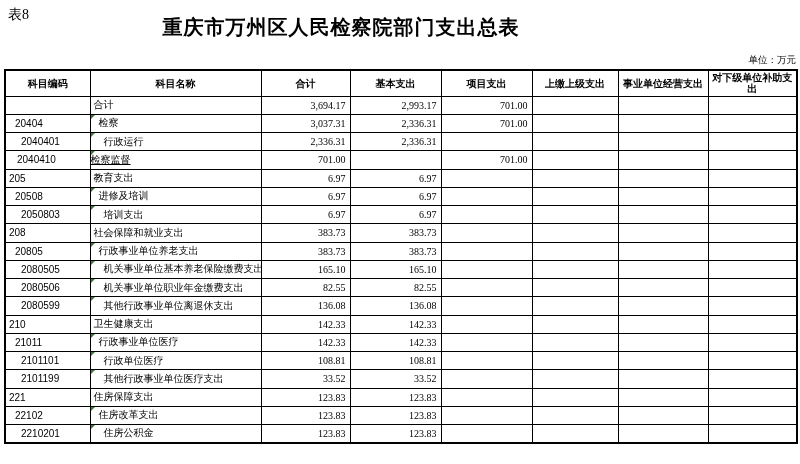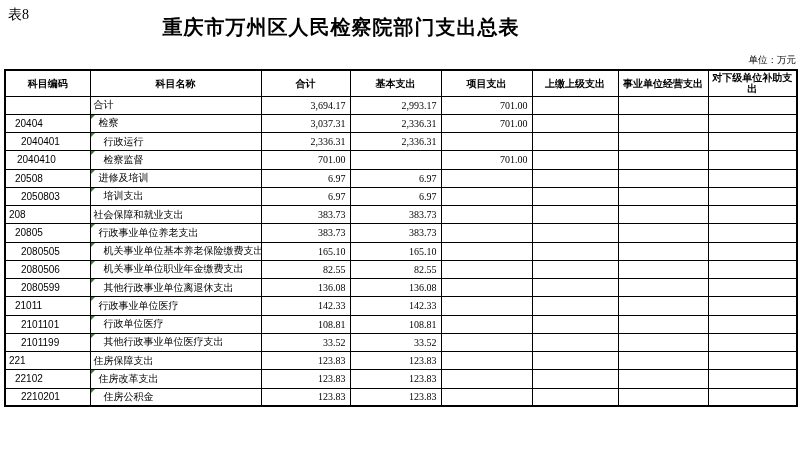--- a/index.html
+++ b/index.html
@@ -120,24 +120,34 @@
     <td class="name" style="padding-left: 13px;"><span class="flag"></span><span>行政运行</span></td>
     <td class="num">2,336.31</td>
     <td class="num">2,336.31</td>
     <td class="num"></td>
     <td class="num"></td>
     <td class="num"></td>
     <td class="num"></td>
   </tr>
         <tr>
     <td class="code" style="padding-left: 11px;">2040410</td>
-    <td class="name" style="padding-left: 13px;"><span class="flag"></span><span>检察监督</span></td>
-    <td class="num">701.00</td>
-    <td class="num"></td>
-    <td class="num">701.00</td>
+    <td class="name" style=" text-decoration: underline;"><span class="flag"></span><span>检察监督</span></td>
+    <td class="num">701.00</td>
+    <td class="num"></td>
+    <td class="num">701.00</td>
+    <td class="num"></td>
+    <td class="num"></td>
+    <td class="num"></td>
+  </tr>
+        <tr>
+    <td class="code" style="padding-left: 3px;">205</td>
+    <td class="name" style="padding-left: 3px;"><span>教育支出</span></td>
+    <td class="num">6.97</td>
+    <td class="num">6.97</td>
+    <td class="num"></td>
     <td class="num"></td>
     <td class="num"></td>
     <td class="num"></td>
   </tr>
         <tr>
     <td class="code" style="padding-left: 9px;">20508</td>
     <td class="name" style="padding-left: 8px;"><span class="flag"></span><span>进修及培训</span></td>
     <td class="num">6.97</td>
     <td class="num">6.97</td>
     <td class="num"></td>
@@ -193,20 +203,30 @@
     <td class="num"></td>
     <td class="num"></td>
     <td class="num"></td>
     <td class="num"></td>
   </tr>
         <tr>
     <td class="code" style="padding-left: 15px;">2080599</td>
     <td class="name" style="padding-left: 13px;"><span class="flag"></span><span>其他行政事业单位离退休支出</span></td>
     <td class="num">136.08</td>
     <td class="num">136.08</td>
+    <td class="num"></td>
+    <td class="num"></td>
+    <td class="num"></td>
+    <td class="num"></td>
+  </tr>
+        <tr>
+    <td class="code" style="padding-left: 3px;">210</td>
+    <td class="name" style="padding-left: 3px;"><span>卫生健康支出</span></td>
+    <td class="num">142.33</td>
+    <td class="num">142.33</td>
     <td class="num"></td>
     <td class="num"></td>
     <td class="num"></td>
     <td class="num"></td>
   </tr>
         <tr>
     <td class="code" style="padding-left: 9px; margin-top: 43px;">21011</td>
     <td class="name" style="padding-left: 8px;"><span class="flag"></span><span>行政事业单位医疗</span></td>
     <td class="num">142.33</td>
     <td class="num">142.33</td>

